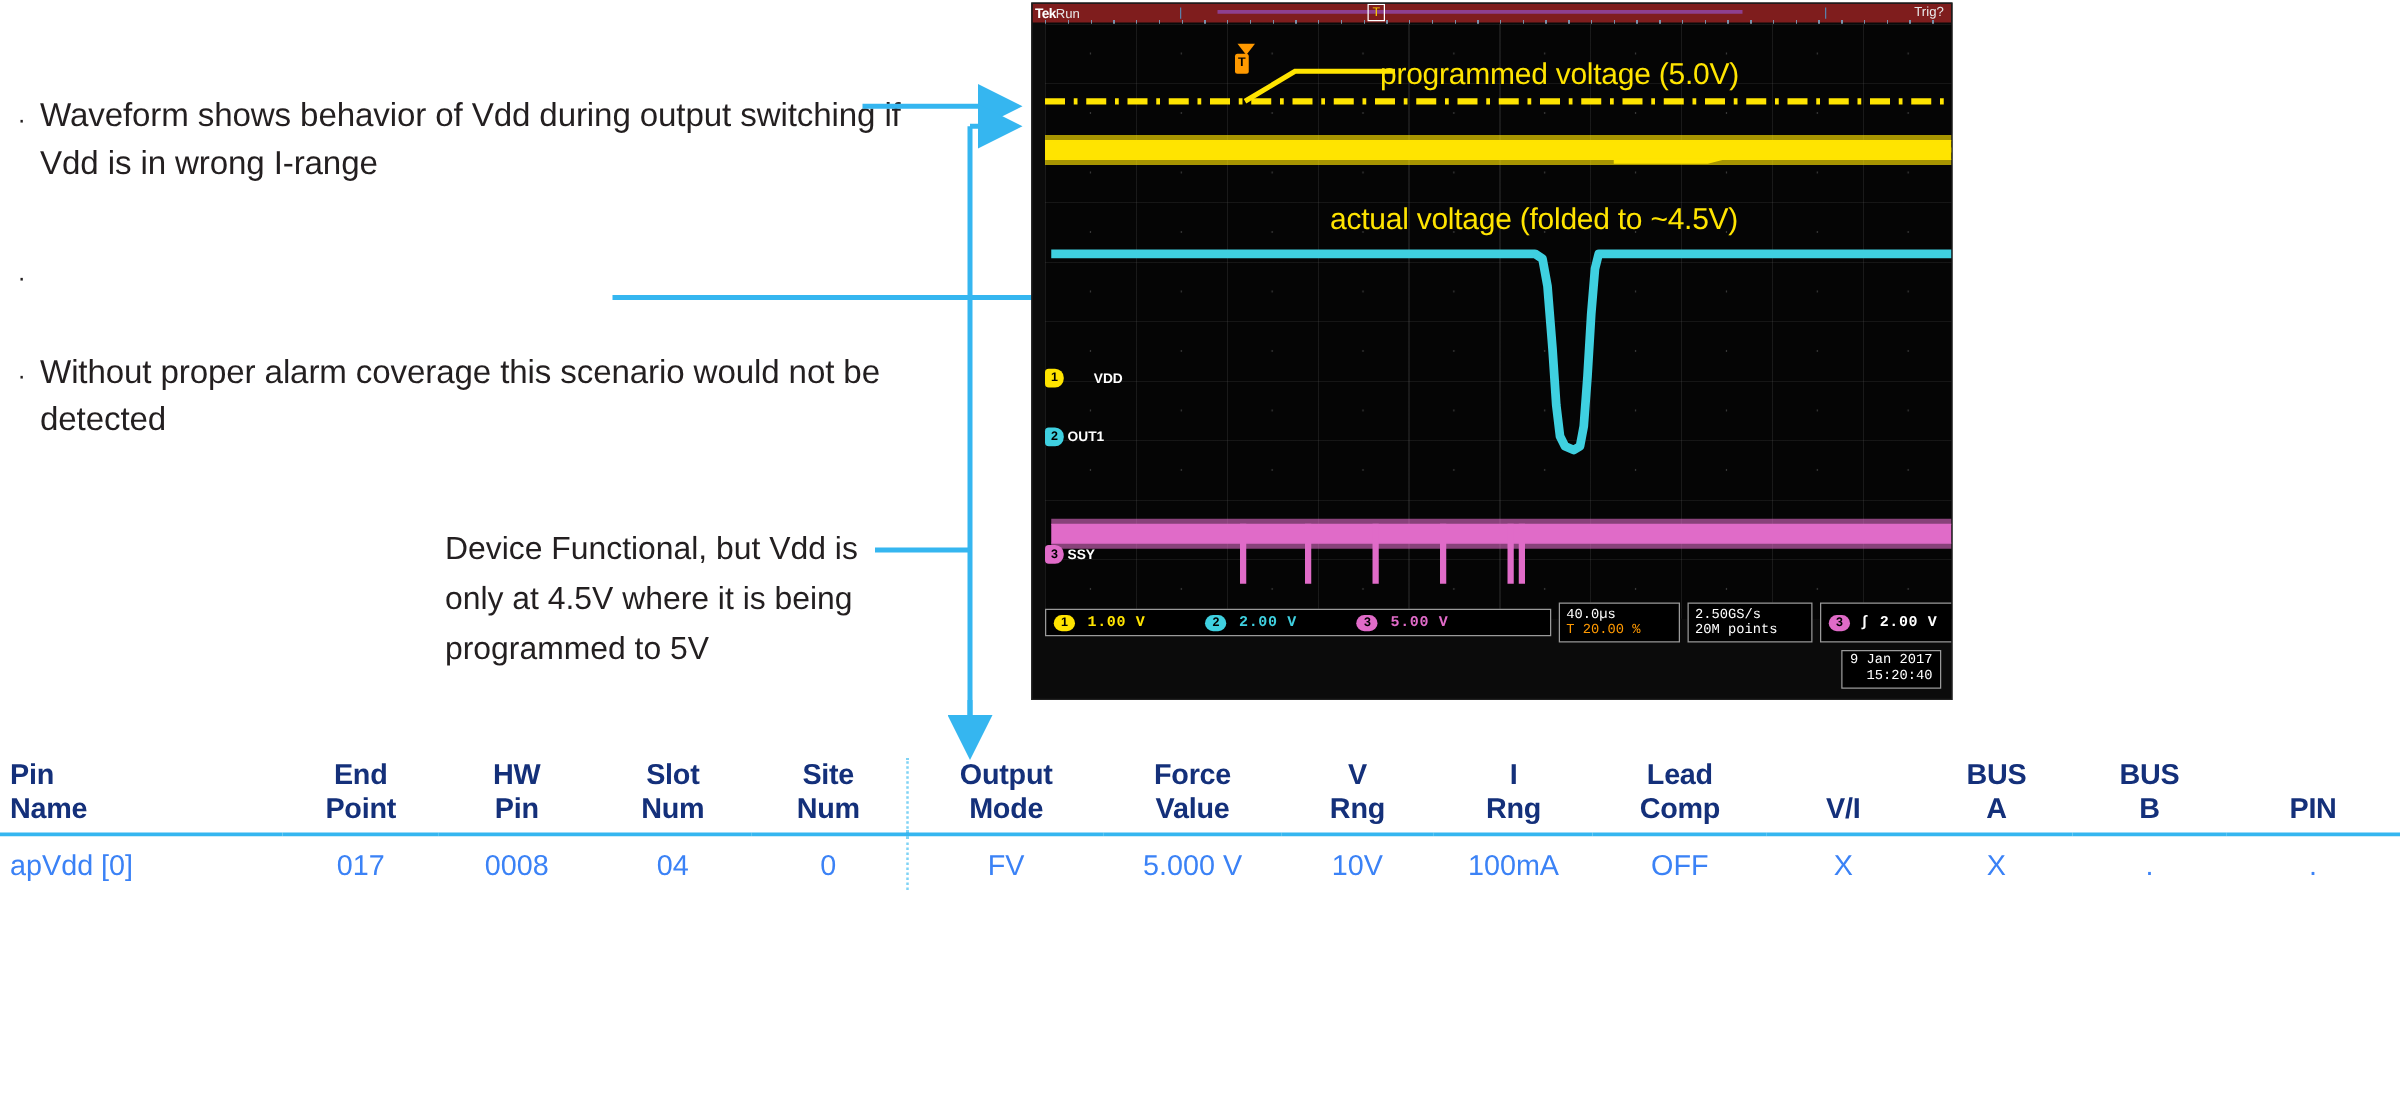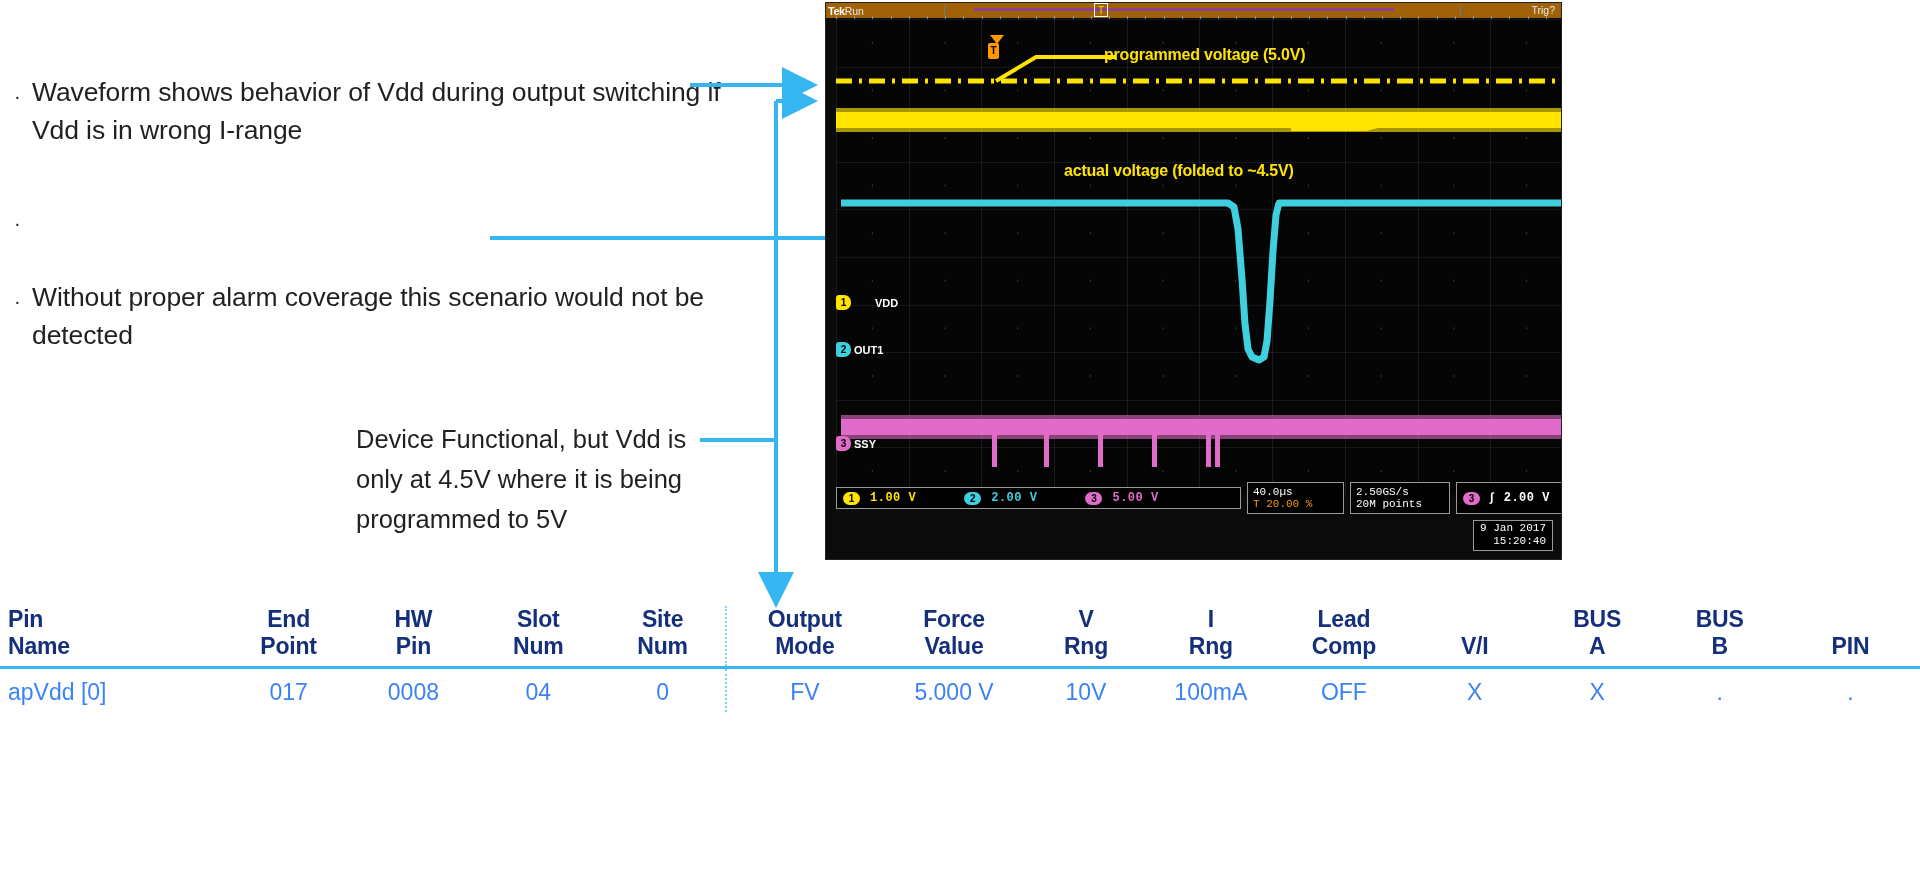--- a/index.html
+++ b/index.html
@@ -45,21 +45,21 @@
   
   .scope {
     position: absolute; left: 825px; top: 2px;
     width: 737px; height: 558px;
     background: #0b0b0b;
     border: 1px solid #222;
     overflow: hidden;
   }
   .scope-topbar {
     position: absolute; left: 0; top: 0; width: 100%; height: 15px;
-    background: #a16207;
+    background: #7f1d1d;
     display: flex; align-items: center;
   }
   .tek-logo {
     color: #ffffff; font-size: 11px; font-weight: 700;
     font-family: "Liberation Sans", sans-serif;
     margin-left: 2px; letter-spacing: -0.5px;
   }
   .run-label { color:#e8e8e8; font-size: 10.5px; margin-left: 0; }
   .trig-label { color:#e8e8e8; font-size: 10.5px; position:absolute; right: 6px; top: 1px; }
   .topbar-track {
@@ -110,21 +110,21 @@
   .ch-marker {
     position: absolute; width: 15px; height: 15px;
     font-size: 10px; font-weight: 700; color:#000;
     text-align:center; line-height:15px;
     border-radius: 3px 7px 7px 3px;
   }
   .ch-label { position:absolute; color:#fff; font-size:11px; font-weight:700; font-family:"Liberation Sans", sans-serif; }
 
   
   .scope-anno {
-    position:absolute; color:#ffe400; font-size:16px; font-weight:700;
+    position:absolute; color:#ffe400; font-size:24px; font-weight:400;
     white-space: nowrap; letter-spacing: -0.2px;
   }
 
   
   .statusbar {
     position: absolute; left: 10px; bottom: 50px; height: 22px;
     display: flex; align-items: center;
   }
   .sb-box {
     border: 1px solid #9a9a9a; height: 22px; display:flex; align-items:center;

